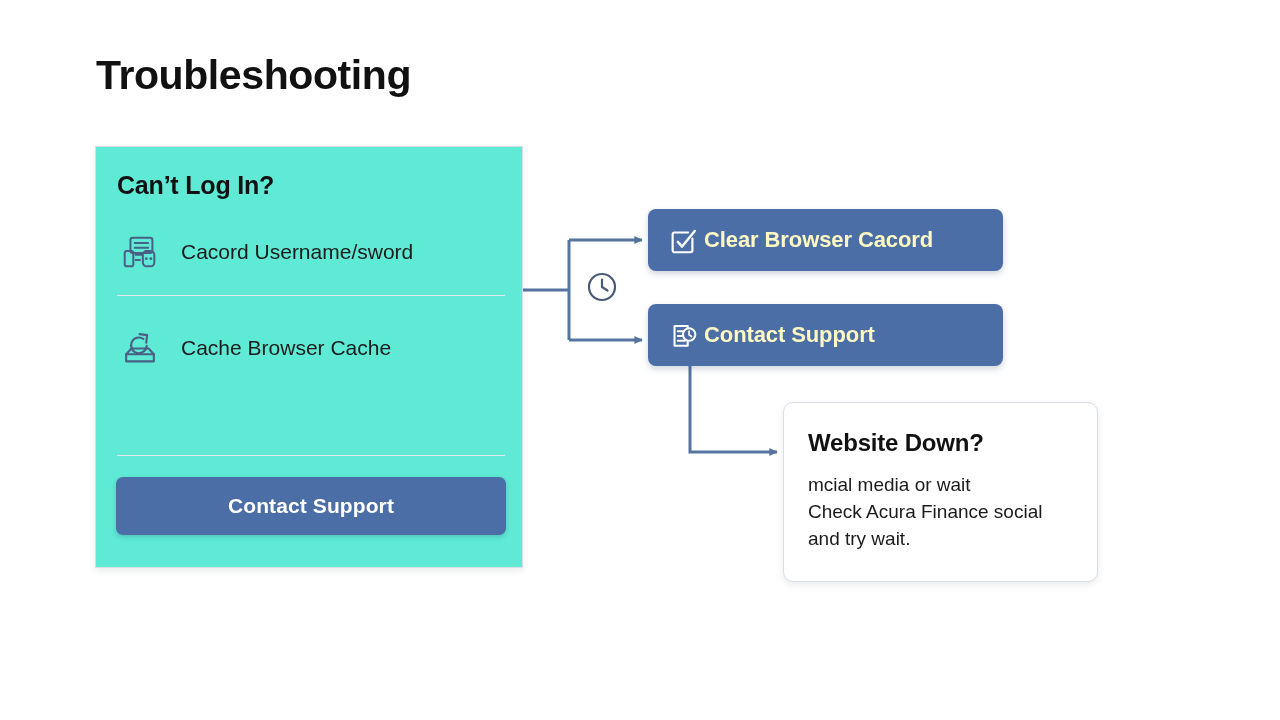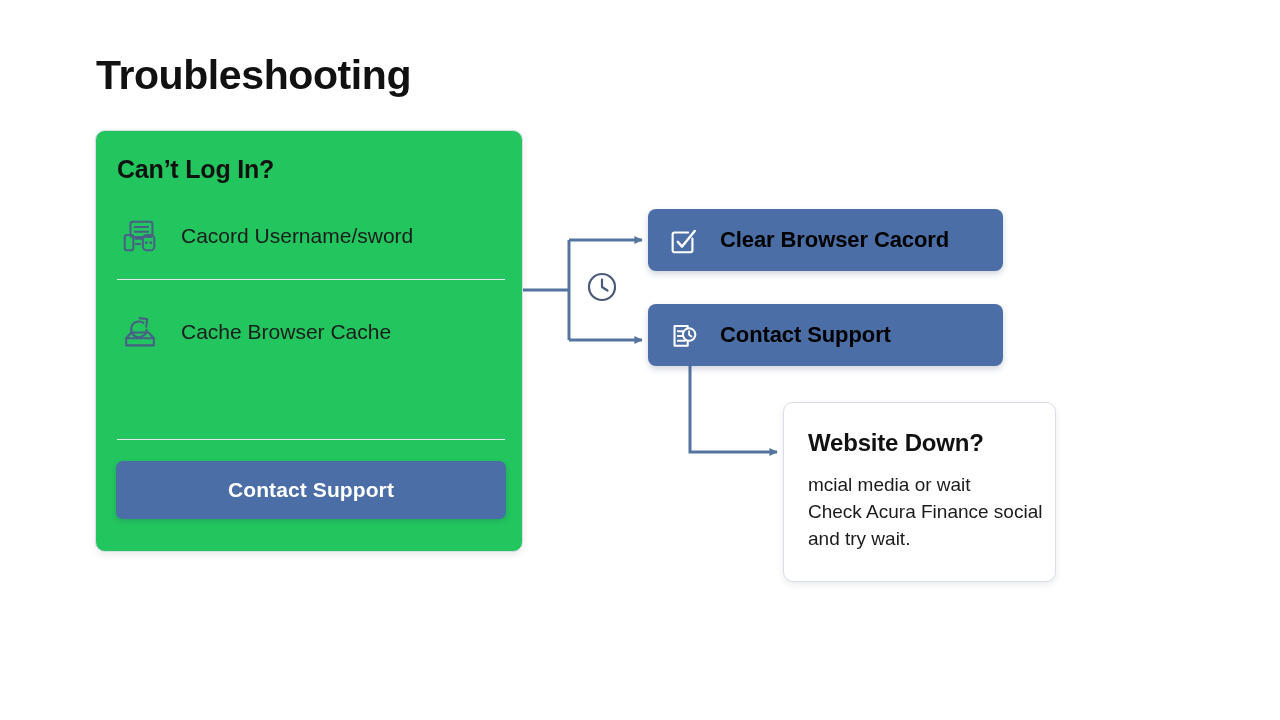--- a/index.html
+++ b/index.html
@@ -32,26 +32,26 @@
     font-weight: bold;
     color: #111111;
     letter-spacing: -0.4px;
     white-space: nowrap;
   }
 
   
   .main-card {
     position: absolute;
     left: 95px;
-    top: 130px;
+    top: 146px;
     width: 428px;
     height: 422px;
-    background: #22c55e;
+    background: #5eead4;
     border: 1px solid #d8dde6;
-    border-radius: 10px;
+    border-radius: 0;
     box-sizing: border-box;
     box-shadow: 0 3px 7px rgba(30,45,70,0.09);
   }
 
   .card-heading {
     position: absolute;
     left: 21px;
     top: 24px;
     font-size: 25px;
     font-weight: bold;
@@ -130,36 +130,36 @@
   }
   .flow-btn .fb-icon {
     width: 34px;
     height: 34px;
     flex: 0 0 34px;
     display: flex;
     align-items: center;
     justify-content: center;
   }
   .flow-btn .fb-label {
-    margin-left: 20px;
-    color: #000000;
+    margin-left: 4px;
+    color: #fef9c3;
     font-size: 22px;
     font-weight: bold;
     letter-spacing: -0.1px;
     white-space: nowrap;
   }
   #flow-btn-0 { left: 648px; top: 209px; width: 355px; }
   #flow-btn-1 { left: 648px; top: 304px; width: 355px; }
 
   
   .info-card {
     position: absolute;
     left: 783px;
     top: 402px;
-    width: 273px;
+    width: 315px;
     height: 180px;
     background: #ffffff;
     border: 1px solid #d8dde6;
     border-radius: 10px;
     box-sizing: border-box;
     box-shadow: 0 3px 7px rgba(30,45,70,0.09);
   }
   .info-title {
     position: absolute;
     left: 24px;

